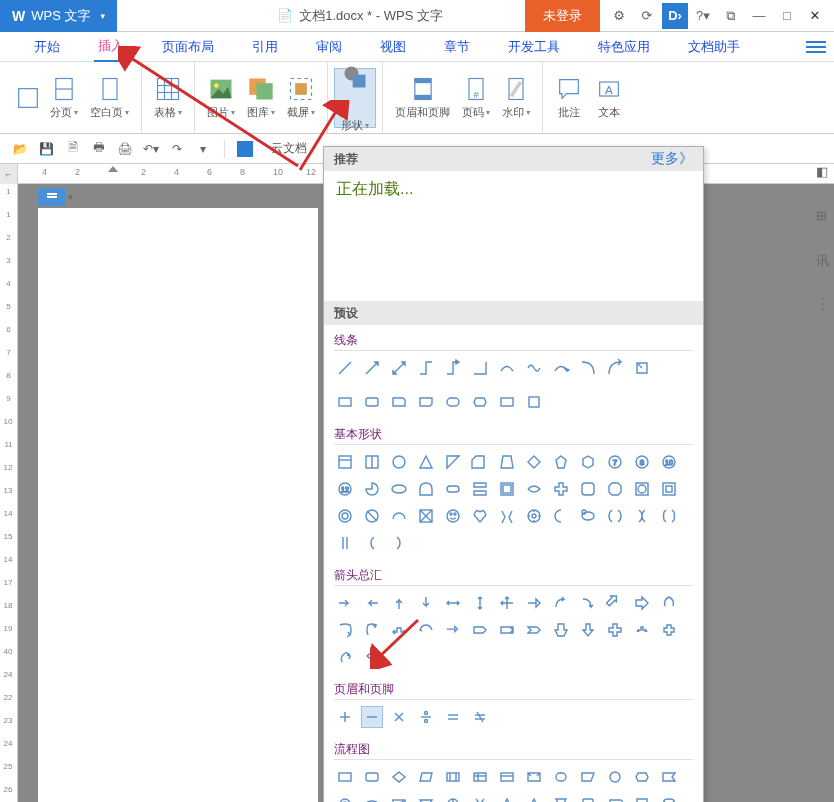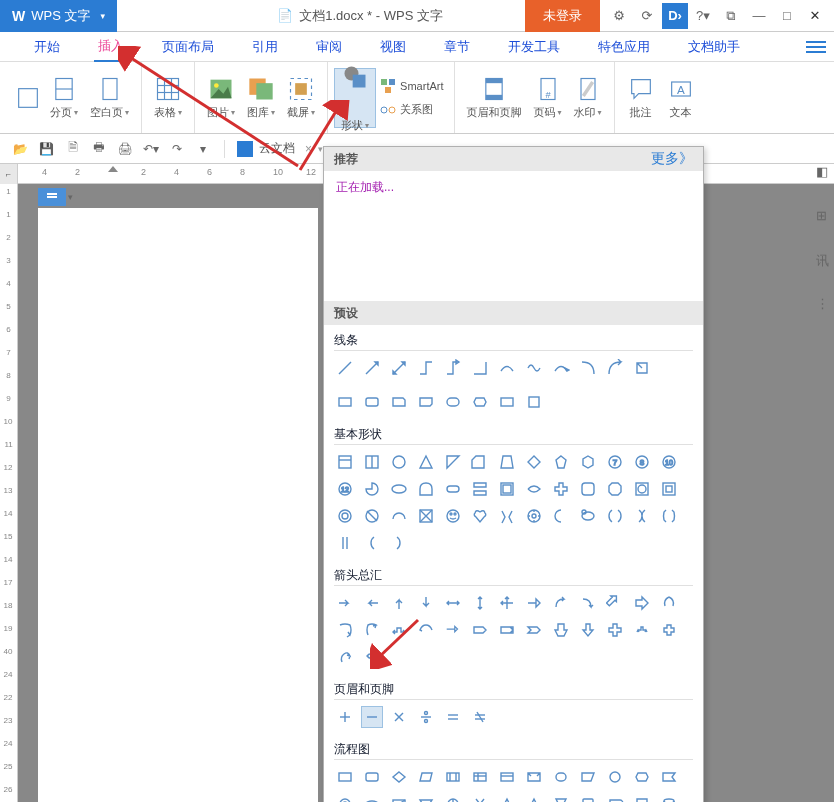--- a/index.html
+++ b/index.html
@@ -31,21 +31,21 @@
     .ribbon-btn .ricon { width: 28px; height: 28px; display: flex; align-items: center; justify-content: center; }
     .ribbon-btn .rlabel { display: flex; align-items: center; gap: 2px; white-space: nowrap; }
     .ribbon-btn .drop { font-size: 8px; color: #888; }
     .ribbon-small { display: flex; flex-direction: column; gap: 4px; padding: 2px 4px; }
     .ribbon-small-item { display: flex; align-items: center; gap: 4px; font-size: 11px; color: #555; height: 20px; }
     
     
     .quickbar { height: 30px; background: #fff; display: flex; align-items: center; gap: 8px; padding-left: 12px; border-bottom: 1px solid #ccc; }
     .quickbar .qitem { width: 18px; height: 18px; display: flex; align-items: center; justify-content: center; color: #666; font-size: 12px; }
     .quickbar .sep { width: 1px; height: 18px; background: #ddd; margin: 0 4px; }
-    .quickbar .cloud { display: flex; align-items: center; gap: 6px; font-size: 12px; color: #555; justify-content: flex-end; }
+    .quickbar .cloud { display: flex; align-items: center; gap: 18px; font-size: 12px; color: #555; justify-content: flex-end; }
     .quickbar .cube { width: 16px; height: 16px; background: #2b7cd3; }
     .quickbar .closex { color: #999; margin-left: 4px; }
     
     
     .ruler-area { height: 20px; background: #e8e8e8; display: flex; }
     .ruler-corner { width: 18px; height: 20px; background: #e8e8e8; border-right: 1px solid #ccc; display: flex; align-items: center; justify-content: center; font-size: 9px; color: #666; }
     .ruler-h { flex: 1; background: #fff; border-bottom: 1px solid #ccc; position: relative; font-size: 9px; color: #888; display: flex; align-items: center; }
     .ruler-mark { position: absolute; top: 3px; font-size: 9px; }
     .ruler-indent { position: absolute; left: 90px; top: 2px; width: 0; height: 0; border-left: 5px solid transparent; border-right: 5px solid transparent; border-bottom: 6px solid #888; }
     
@@ -55,24 +55,24 @@
     .ruler-v span { transform: scale(0.9); }
     .page-area { flex: 1; background: #888; position: relative; }
     .page { position: absolute; left: 20px; top: 24px; width: 280px; height: 600px; background: #fff; }
     .tab-badge { position: absolute; left: 20px; top: 4px; width: 28px; height: 18px; background: #4a90d9; display: flex; align-items: center; justify-content: center; }
     .tab-badge-drop { position: absolute; left: 50px; top: 8px; font-size: 9px; color: #666; }
     
     
     .shapes-panel { position: absolute; left: 323px; top: 146px; width: 381px; height: 666px; background: #fff; border: 1px solid #b0b0b0; box-shadow: 2px 2px 6px rgba(0,0,0,.2); overflow: hidden; }
     .panel-header { height: 24px; background: #e8e8e8; display: flex; align-items: center; justify-content: space-between; padding: 0 10px; font-size: 12px; color: #555; font-weight: bold; }
     .panel-header .more { color: #2b7cd3; font-size: 14px; font-weight: normal; }
-    .panel-loading { padding: 8px 12px; font-size: 12px; color: #a21caf; height: 130px; }
+    .panel-loading { padding: 8px 12px; font-size: 16px; color: #4d7c0f; height: 130px; }
     .panel-section-hdr { height: 24px; background: #e8e8e8; display: flex; align-items: center; padding: 0 10px; font-size: 12px; color: #555; font-weight: bold; }
     .panel-cat { padding: 6px 10px 2px; }
-    .panel-cat-title { font-size: 12px; color: #0f172a; height: 20px; display: flex; align-items: center; border-bottom: 1px solid #e0e0e0; margin-bottom: 6px; }
+    .panel-cat-title { font-size: 12px; color: #701a75; height: 20px; display: flex; align-items: center; border-bottom: 1px solid #e0e0e0; margin-bottom: 6px; }
     .shapes-row { display: flex; flex-wrap: wrap; gap: 5px; padding-bottom: 4px; }
     .shape-item { width: 22px; height: 22px; display: flex; align-items: center; justify-content: center; border: 1px solid transparent; }
     .shape-item.sel { background: #d6e5f3; border: 1px solid #9cc1e2; }
     .shape-item svg { width: 18px; height: 18px; }
     .shape-item svg * { stroke: #5a8fc7; stroke-width: 1.4; fill: none; }
     
     
     .red-arrow { position: absolute; pointer-events: none; }
     
     
@@ -216,37 +216,20 @@
     <div class="ribbon-btn highlighted">
       <div class="ricon">
           <svg viewBox="0 0 24 24">
             <circle cx="9" cy="9" r="6" fill="#888"></circle>
             <rect x="10" y="10" width="11" height="11" fill="#5a8fc7"></rect>
           </svg>
         </div>
       <div class="rlabel">
           <span>形状</span>
           <span class="drop">▾</span>
-        </div>
-    </div>
-    <div class="ribbon-small">
-      <div class="ribbon-small-item">
-          <svg width="16" height="16" viewBox="0 0 16 16">
-            <rect x="1" y="1" width="6" height="6" fill="#7ab87a"></rect>
-            <rect x="9" y="1" width="6" height="6" fill="#5a8fc7"></rect>
-            <rect x="5" y="9" width="6" height="6" fill="#e8a050"></rect>
-          </svg>
-          <span>SmartArt</span>
-        </div>
-      <div class="ribbon-small-item">
-          <svg width="16" height="16" viewBox="0 0 16 16">
-            <circle cx="4" cy="8" r="3" stroke="#5a8fc7" fill="none"></circle>
-            <circle cx="12" cy="8" r="3" stroke="#e8a050" fill="none"></circle>
-          </svg>
-          <span>关系图</span>
         </div>
     </div>
   </div>
   <div class="ribbon-group">
     <div class="ribbon-btn">
       <div class="ricon">
           <svg viewBox="0 0 24 24">
             <rect x="5" y="3" width="14" height="18" stroke="#5a8fc7" fill="none"></rect>
             <rect x="5" y="3" width="14" height="4" fill="#5a8fc7"></rect>
             <rect x="5" y="17" width="14" height="4" fill="#5a8fc7"></rect>

